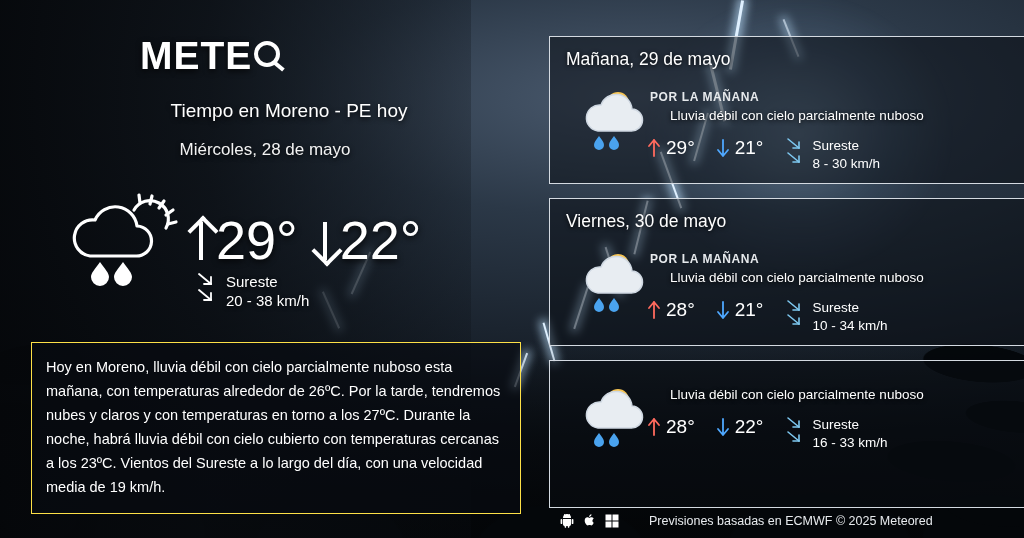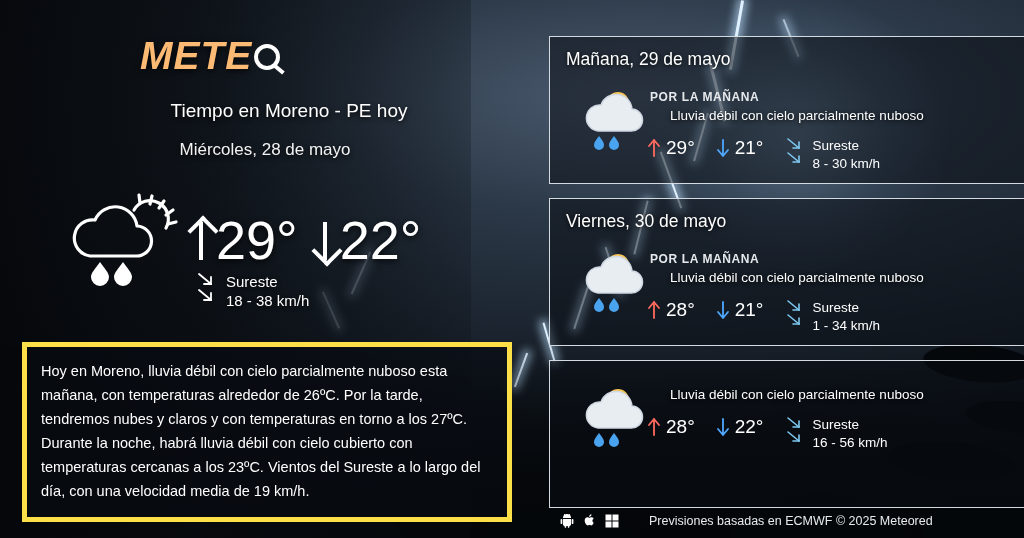--- a/index.html
+++ b/index.html
@@ -71,25 +71,24 @@
     transform:rotate(5deg);
     opacity:.95;
   }
 
   
   .wrap{position:absolute;inset:0;}
   
   .left{position:absolute;left:0;top:0;width:530px;height:100%;}
   .logo{
     position:absolute;left:140px;top:34px;
-    display:flex;align-items:center;
+    display:flex;align-items:flex-start;
     font-size:39px;font-weight:bold;letter-spacing:1px;
-    color:#fdba74;
+    color:#ffffff;
     text-shadow:0 2px 6px rgba(0,0,0,.8);
-    font-style:italic;
   }
   .logo .o-wrap{position:relative;display:inline-block;width:34px;height:39px;}
   .logo .o-ring{
     position:absolute;left:2px;top:7px;width:26px;height:26px;
     border:4px solid #fff;border-radius:50%;box-sizing:border-box;
   }
   .logo .o-stem{
     position:absolute;left:23px;top:27px;width:11px;height:4px;background:#fff;
     transform:rotate(40deg);transform-origin:left center;
   }
@@ -125,22 +124,22 @@
   .arrow-down::after{
     content:"";position:absolute;left:4px;top:24px;width:18px;height:18px;
     border-right:4px solid #fff;border-bottom:4px solid #fff;transform:rotate(45deg);
   }
   .wind-today{
     position:absolute;left:196px;top:272px;display:flex;align-items:flex-start;gap:8px;
   }
   .wind-today .wicon{width:22px;height:34px;position:relative;}
   .wind-today .wtext{font-size:15px;line-height:19px;text-shadow:0 1px 4px rgba(0,0,0,.85);}
   .summary{
-    position:absolute;left:22px;top:342px;width:490px;
-    border:5px solid #fde047;
+    position:absolute;left:31px;top:342px;width:490px;
+    border:1px solid #fde047;
     background:rgba(8,12,17,.62);
     padding:12px 14px 14px 14px;
     box-sizing:border-box;
     font-size:14.5px;line-height:24px;color:#fff;
   }
 
   
   .right{position:absolute;left:549px;top:36px;width:527px;}
   .card{
     border:1px solid #d4dae1;
@@ -258,21 +257,21 @@
               <path d="M15 12 L15 5"></path>
               <path d="M15 12 L8 12"></path>
             <path d="M3 18 L15 28"></path>
               <path d="M15 28 L15 21"></path>
               <path d="M15 28 L8 28"></path>
           </g>
         </svg>
       </div>
       <div class="wtext">
         <div>Sureste</div>
-        <div>18 - 38 km/h</div>
+        <div>20 - 38 km/h</div>
       </div>
     </div>
 
     <div class="summary">Hoy en Moreno, lluvia débil con cielo parcialmente nuboso esta mañana, con temperaturas alrededor de 26ºC. Por la tarde, tendremos nubes y claros y con temperaturas en torno a los 27ºC. Durante la noche, habrá lluvia débil con cielo cubierto  con temperaturas cercanas a los 23ºC. Vientos del Sureste a lo largo del día, con una velocidad media de 19 km/h.</div>
   </div>
 
   <div class="right">
 
     <div class="card">
       <h3>Mañana, 29 de mayo</h3>
@@ -363,21 +362,21 @@
                       <path d="M14 11 L14 5"></path>
                       <path d="M14 11 L8 11"></path>
                     <path d="M3 16 L14 25"></path>
                       <path d="M14 25 L14 19"></path>
                       <path d="M14 25 L8 25"></path>
                   </g>
                 </svg>
               </div>
               <div class="wtext">
                 <div>Sureste</div>
-                <div>1 - 34 km/h</div>
+                <div>10 - 34 km/h</div>
               </div>
             </div>
           </div>
         </div>
       </div>
     </div>
 
     <div class="card">
       <div class="card-body">
         <div class="card-icon">
@@ -414,21 +413,21 @@
                       <path d="M14 11 L14 5"></path>
                       <path d="M14 11 L8 11"></path>
                     <path d="M3 16 L14 25"></path>
                       <path d="M14 25 L14 19"></path>
                       <path d="M14 25 L8 25"></path>
                   </g>
                 </svg>
               </div>
               <div class="wtext">
                 <div>Sureste</div>
-                <div>16 - 56 km/h</div>
+                <div>16 - 33 km/h</div>
               </div>
             </div>
           </div>
         </div>
       </div>
     </div>
   </div>
 
   <div class="footer">
     <span class="os">

